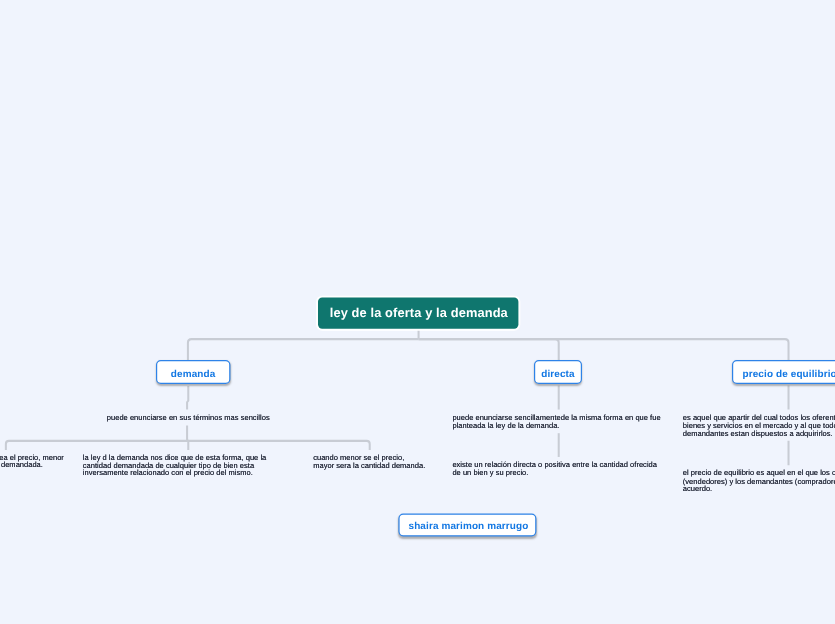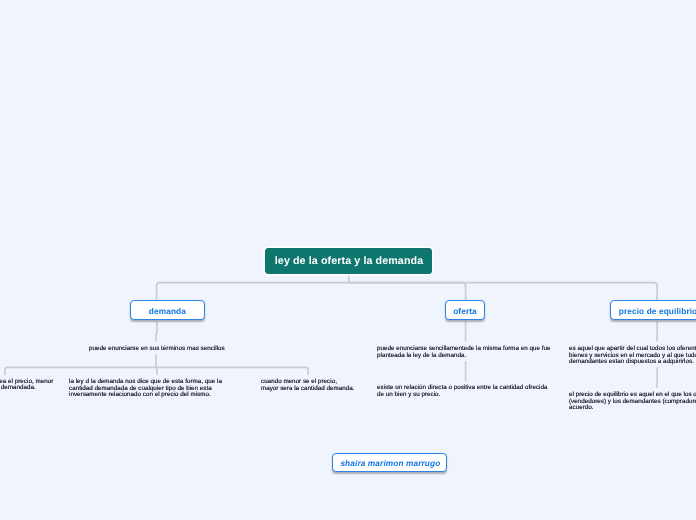--- a/index.html
+++ b/index.html
@@ -53,22 +53,22 @@
       <path d="M465.6 321.3 L465.6 341.3"></path>
       <path d="M465.6 361 L465.6 380.8"></path>
 
       <path d="M657.1 321.3 L657.1 341.3"></path>
       <path d="M657.1 367.2 L657.1 387.8"></path>
     </g>
   </svg>
 
   <div class="node root-node" style="left: 265px; top: 248px; width: 166.6px; height: 25.6px; background-color: #0f766e; color: rgb(255, 255, 255);">ley de la oferta y la demanda</div>
 
-  <div class="node branch-node" style="left: 129.9px; top: 300px; width: 75px; height: 20.3px; border-color: rgb(46, 131, 232); color: rgb(18, 119, 227);">demanda</div>
-  <div class="node branch-node" style="left: 444.7px; top: 300px; width: 40.6px; height: 20.3px; border-color: rgb(46, 131, 232); color: rgb(18, 119, 227);">oferta</div>
+  <div class="node branch-node" style="left: 129.9px; top: 300px; width: 62px; height: 20.3px; border-color: rgb(46, 131, 232); color: rgb(18, 119, 227);">demanda</div>
+  <div class="node branch-node" style="left: 444.7px; top: 300px; width: 40.6px; height: 20.3px; border-color: rgb(46, 131, 232); color: rgb(18, 119, 227);">directa</div>
   <div class="node branch-node" style="left: 610.4px; top: 300px; width: 95.3px; height: 20.3px; border-color: rgb(46, 131, 232); color: rgb(18, 119, 227);">precio de equilibrio</div>
 
   <div class="leaf-text" style="left:89px;top:346px;">puede enunciarse en sus términos mas sencillos</div>
   <div class="leaf-text" style="left:-45.4px;top:378.6px;">cuando mayor sea el precio, menor
 sera la cantidad demandada.</div>
   <div class="leaf-text" style="left:69px;top:379px;">la ley d la demanda nos dice que de esta forma, que la
 cantidad demandada de cualquier tipo de bien esta
 inversamente relacionado con el precio del mismo.</div>
   <div class="leaf-text" style="left:261px;top:379px;">cuando menor se el precio,
 mayor sera la cantidad demanda.</div>
@@ -78,14 +78,14 @@
   <div class="leaf-text" style="left:377px;top:385px;">existe un relación directa o positiva entre la cantidad ofrecida
 de un bien y su precio.</div>
 
   <div class="leaf-text" style="left:569px;top:346px;">es aquel que apartir del cual todos los oferentes de
 bienes y servicios en el mercado y al que todos los
 demandantes estan dispuestos a adquirirlos.</div>
   <div class="leaf-text" style="left:569px;top:392px;">el precio de equilibrio es aquel en el que los oferentes
 (vendedores) y los demandantes (compradores) se ponen de
 acuerdo.</div>
 
-  <div class="node branch-node" style="left: 332.1px; top: 453px; width: 115.2px; height: 18.9px; padding-left: 1.4px; border-color: rgb(46, 131, 232); color: rgb(18, 119, 227); font-style: italic;">shaira marimon marrugo</div>
+  <div class="node branch-node" style="left: 332.1px; top: 428px; width: 115.2px; height: 18.9px; padding-left: 1.4px; border-color: rgb(46, 131, 232); color: rgb(18, 119, 227);">shaira marimon marrugo</div>
 </div>
 
 </body></html>

